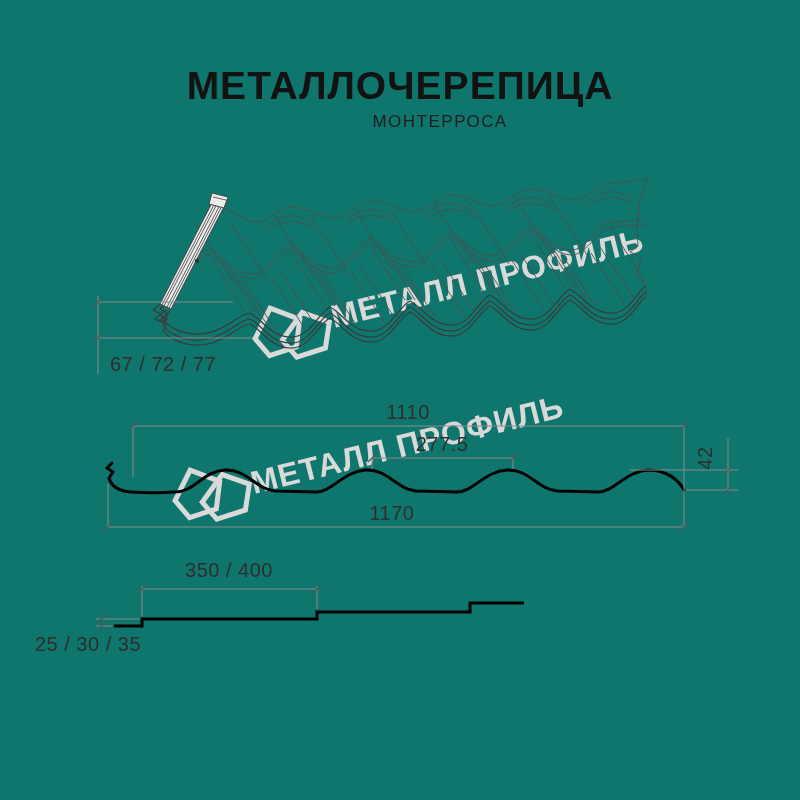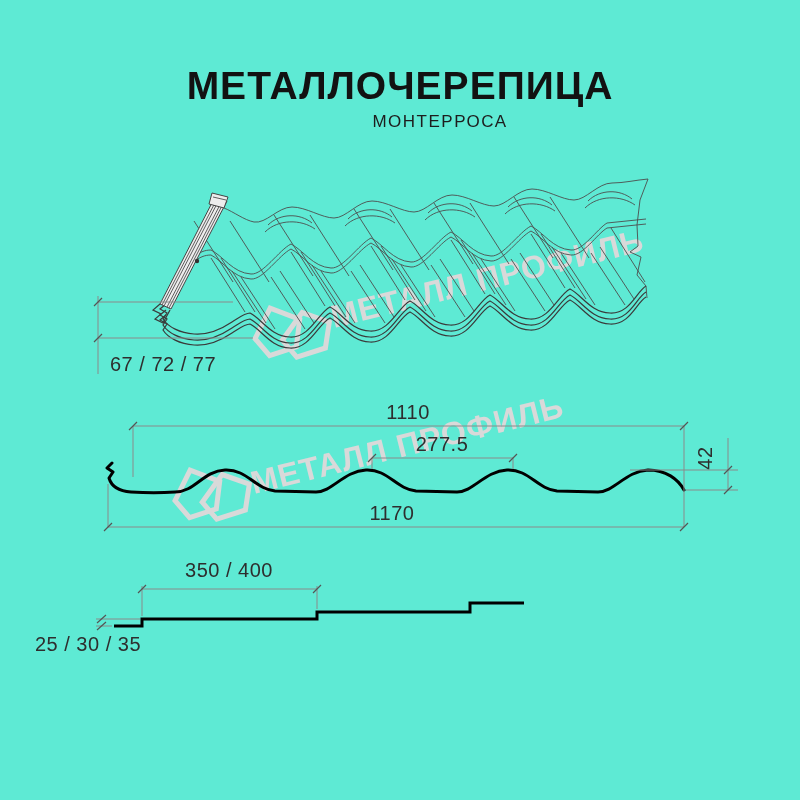--- a/index.html
+++ b/index.html
@@ -1,17 +1,17 @@
 <!DOCTYPE html>
 <html><head>
 <meta charset="utf-8">
 <style>
   html,body{margin:0;padding:0;background:#ffffff;}
   .canvas{
-    position:relative;width:800px;height:800px;background:#5eead4;overflow:hidden;
+    position:relative;width:800px;height:800px;background:#0f766e;overflow:hidden;
     font-family:"Liberation Sans", sans-serif;
   }
   .title{
     position:absolute;top:64px;left:0;width:800px;text-align:center;
     font-size:39px;font-weight:700;letter-spacing:1px;color:#121212;margin:0;
   }
   .subtitle{
     position:absolute;top:112px;left:0;width:800px;text-align:center;
     font-size:17px;font-weight:400;letter-spacing:1.5px;color:#1d1d1d;padding-left:40px;
   }

